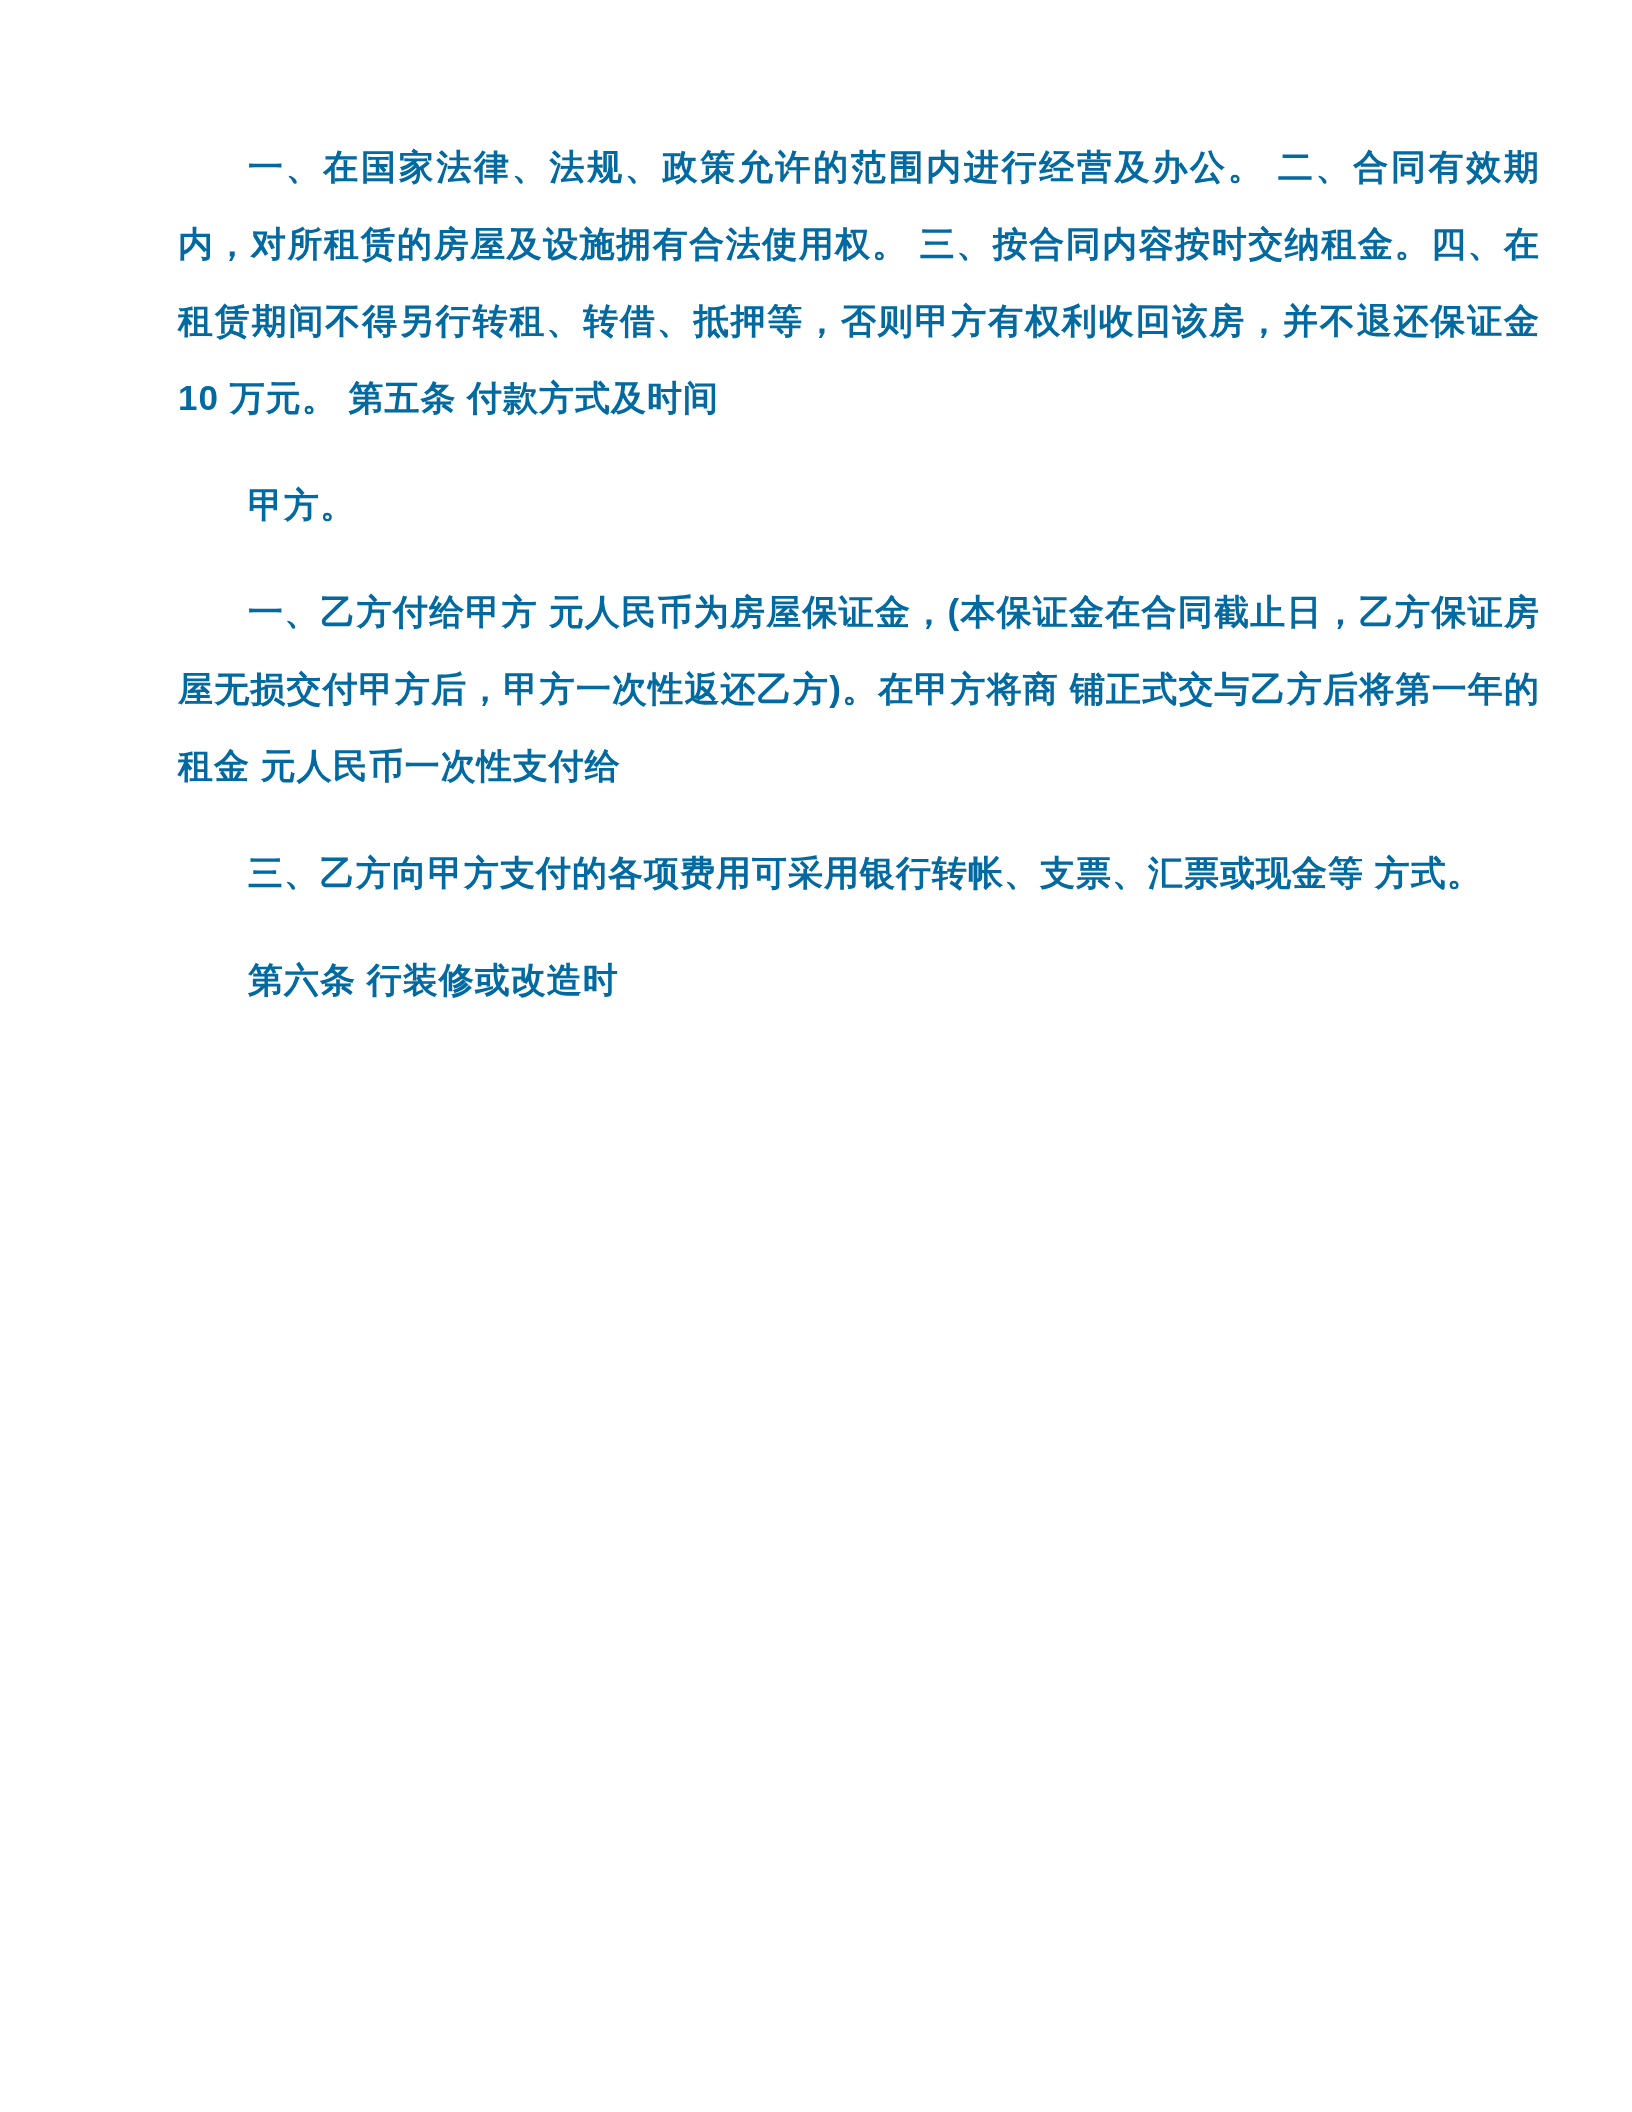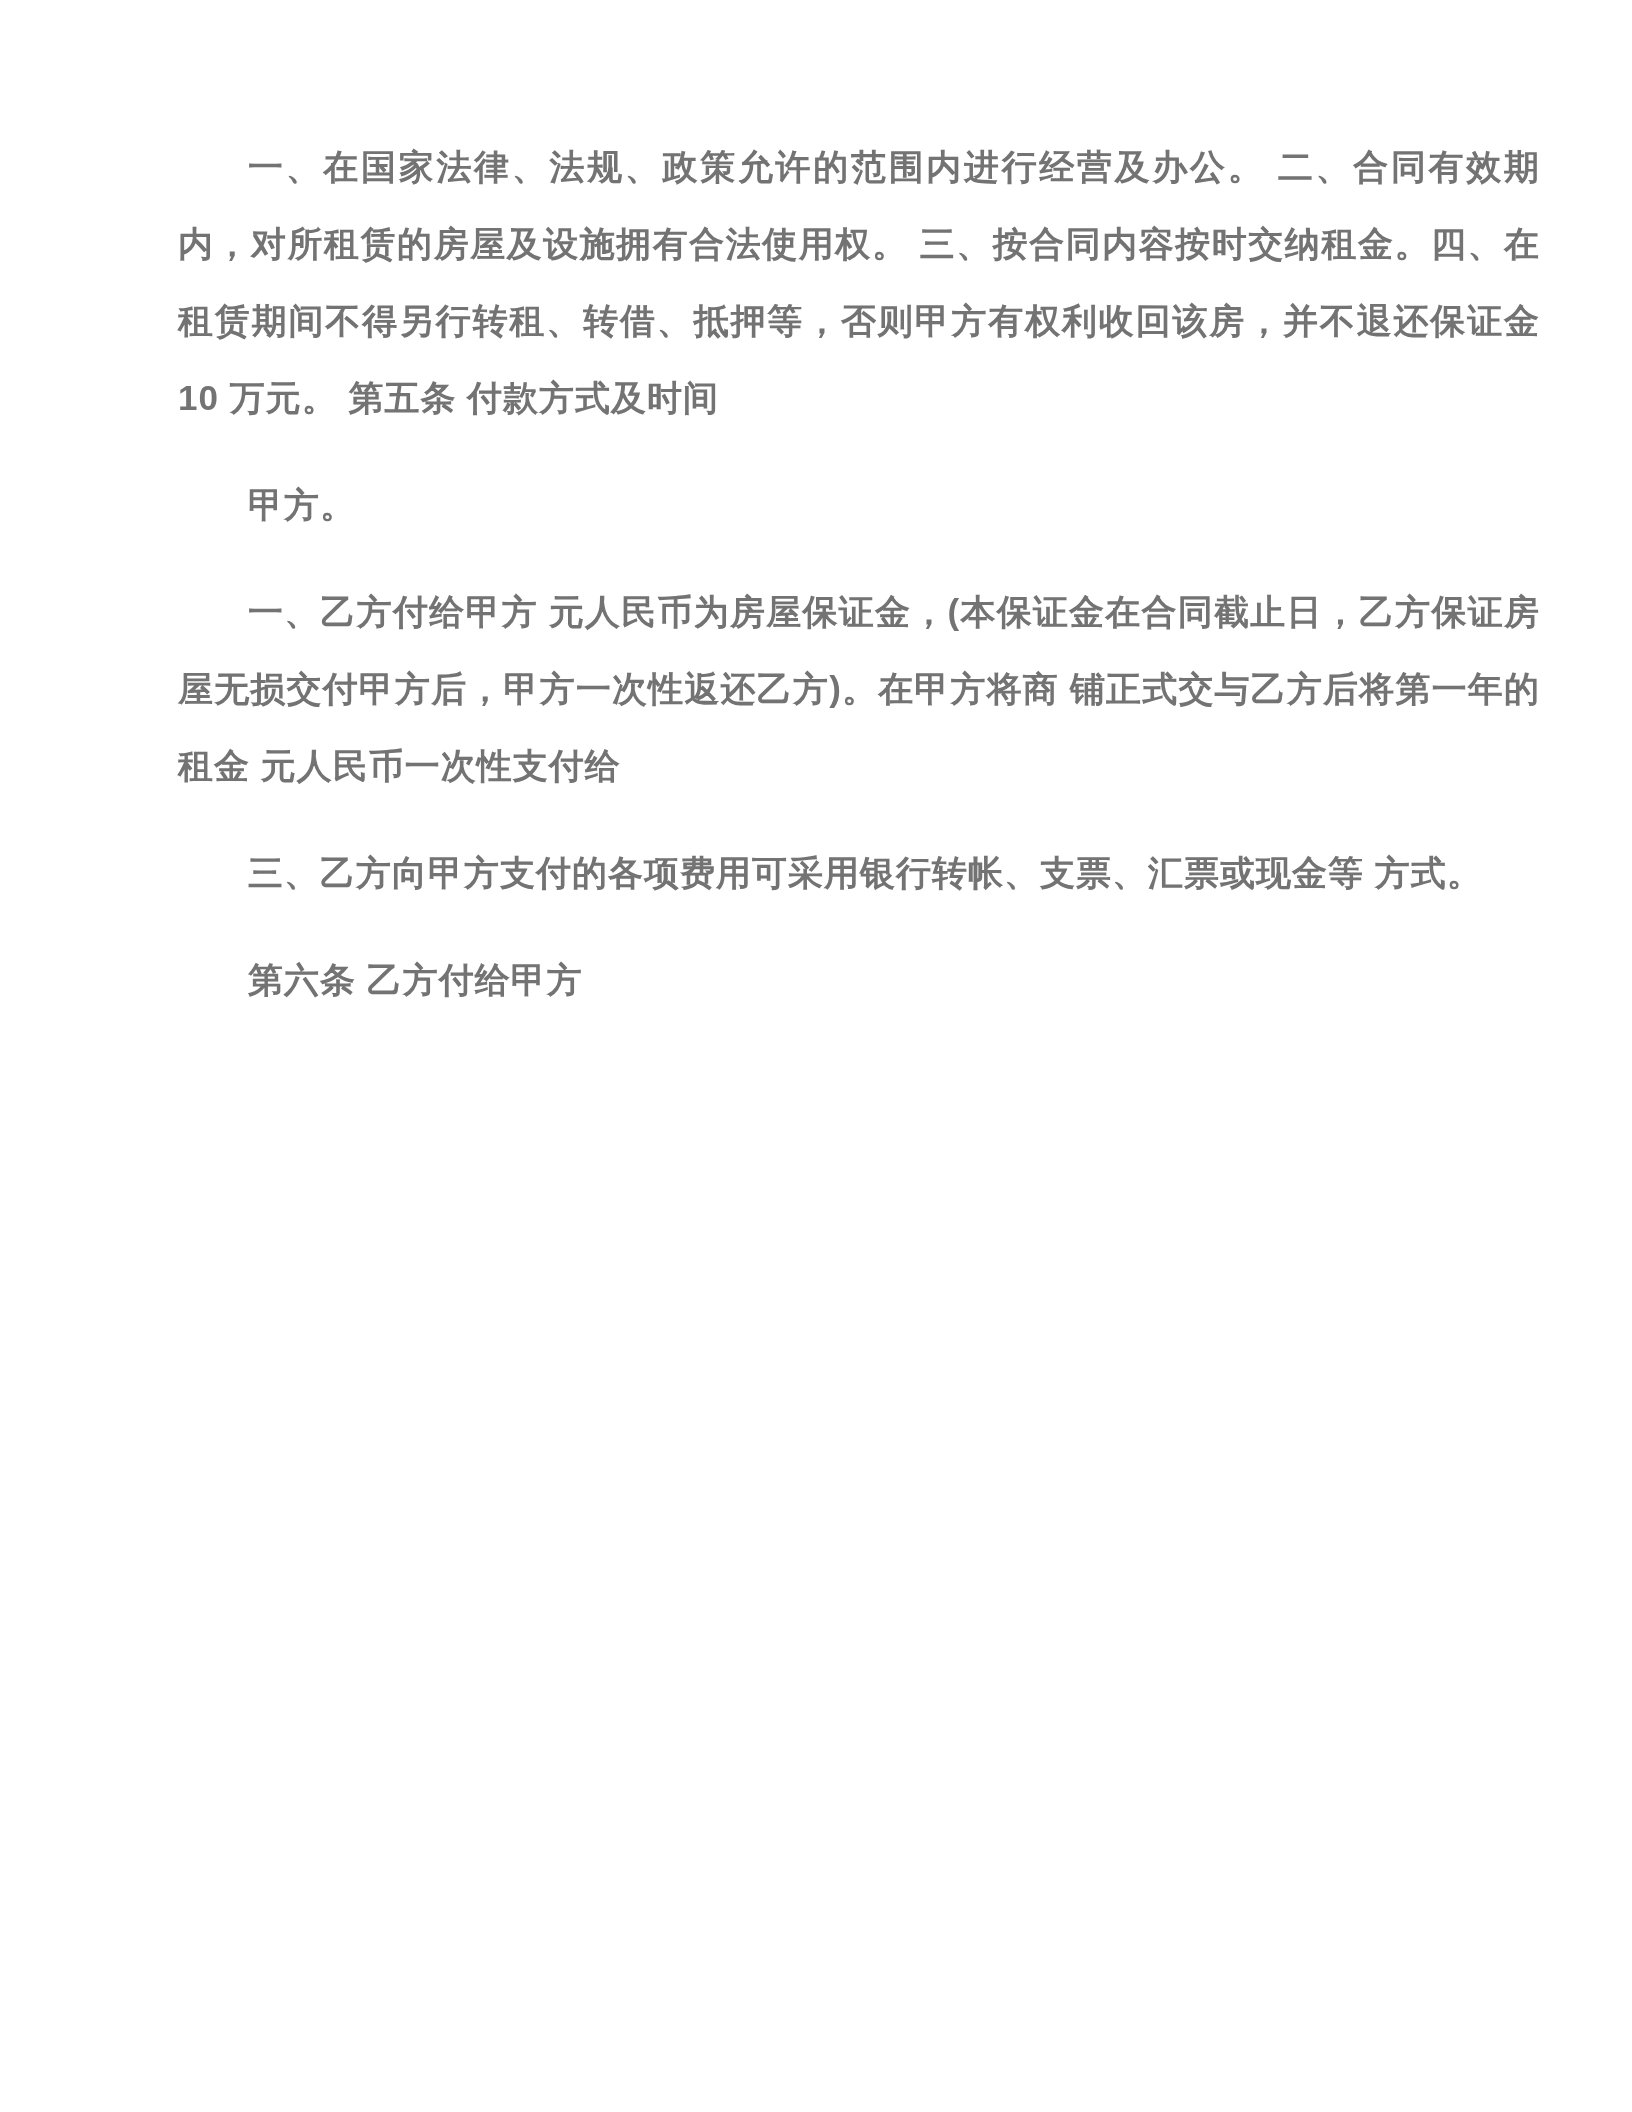--- a/index.html
+++ b/index.html
@@ -9,21 +9,21 @@
   }
   .page {
     position: relative;
     width: 1632px;
     min-height: 2112px;
     margin: 0 auto;
     box-sizing: border-box;
     background: #ffffff;
     padding: 128px 92px 120px 178px;
     font-family: "Liberation Sans", "DejaVu Sans", sans-serif;
-    color: #737373;
+    color: #0369a1;
   }
   .doc-paragraph {
     font-size: 35px;
     font-weight: 600;
     line-height: 77px;
     margin: 0 0 30px 0;
     text-align: justify;
     text-justify: inter-ideograph;
     text-indent: 2em;
     letter-spacing: 1px;
@@ -31,14 +31,14 @@
   }
 </style>
 </head>
 <body>
 
 <div class="page">
   <p class="doc-paragraph">一、在国家法律、法规、政策允许的范围内进行经营及办公。 二、合同有效期内，对所租赁的房屋及设施拥有合法使用权。 三、按合同内容按时交纳租金。四、在租赁期间不得另行转租、转借、抵押等，否则甲方有权利收回该房，并不退还保证金 10 万元。 第五条 付款方式及时间</p>
   <p class="doc-paragraph">甲方。</p>
   <p class="doc-paragraph">一、乙方付给甲方 元人民币为房屋保证金，(本保证金在合同截止日，乙方保证房屋无损交付甲方后，甲方一次性返还乙方)。在甲方将商 铺正式交与乙方后将第一年的租金 元人民币一次性支付给</p>
   <p class="doc-paragraph">三、乙方向甲方支付的各项费用可采用银行转帐、支票、汇票或现金等 方式。</p>
-  <p class="doc-paragraph">第六条 乙方付给甲方</p>
+  <p class="doc-paragraph">第六条 行装修或改造时</p>
 </div>
 
 </body></html>

